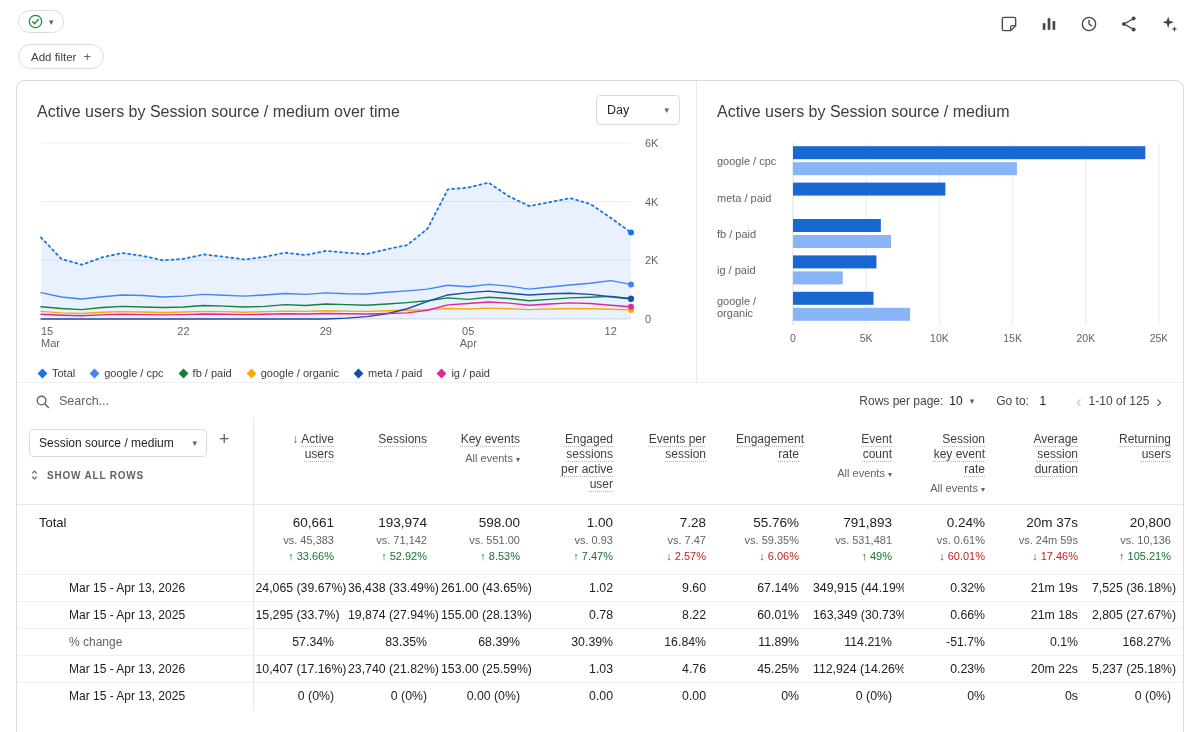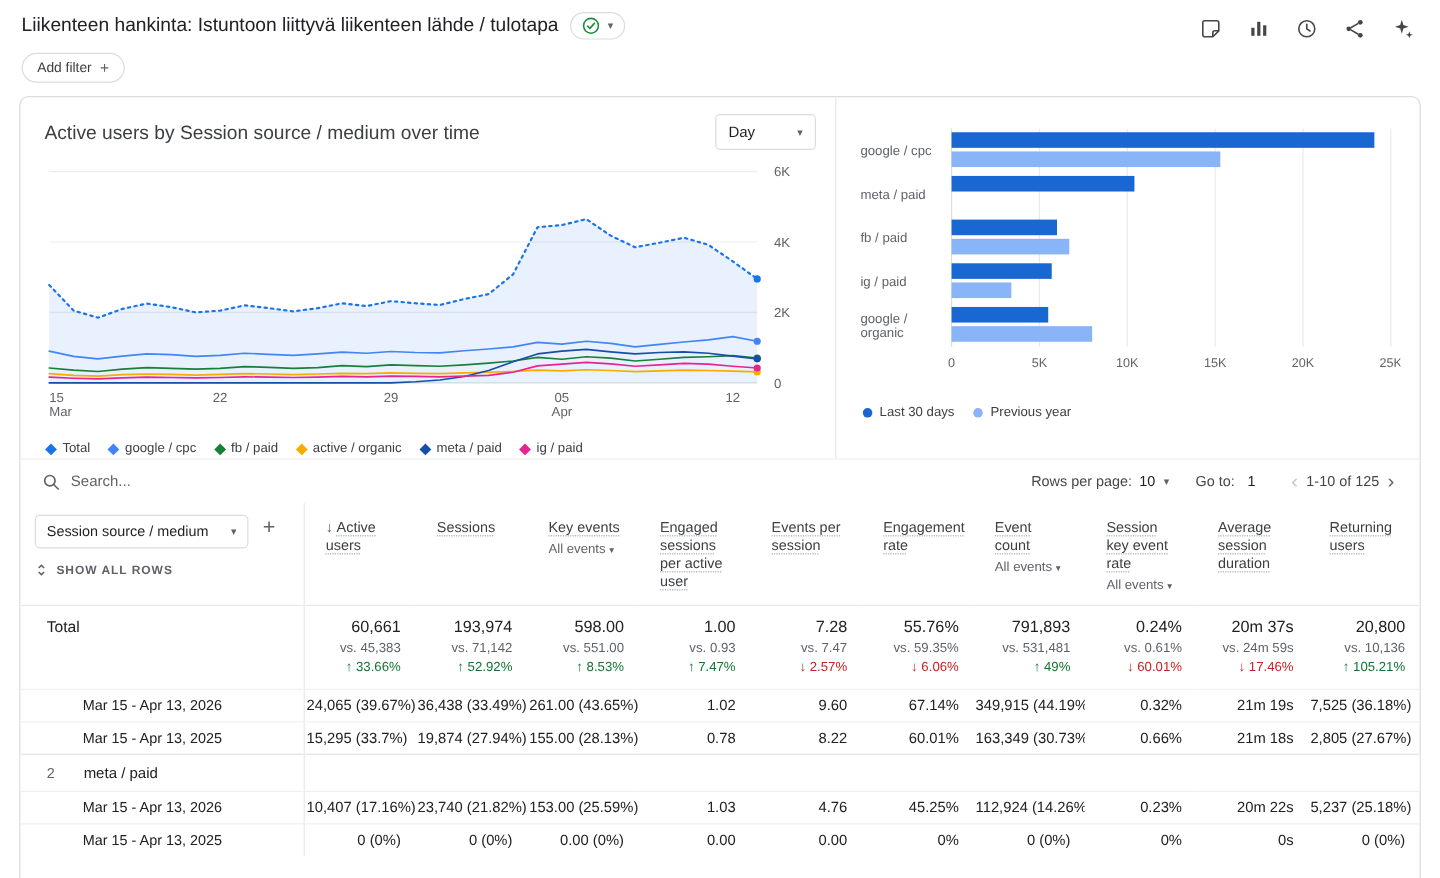--- a/index.html
+++ b/index.html
@@ -51,21 +51,21 @@
   table.report { width:100%; border-collapse:collapse; table-layout:fixed; }
   table.report td { vertical-align:top; }
   table.report tr > td:first-child { border-right:1px solid #e7e8eb; }
 
   td.dimcell { padding:10px 12px 8px 12px; }
   .dim-row { display:flex; align-items:flex-start; gap:12px; }
   .dim-select { display:inline-flex; align-items:center; justify-content:space-between; gap:10px; border:1px solid #dadce0; border-radius:4px; padding:6px 9px; font-size:12px; color:#1f1f1f; width:178px; cursor:pointer; }
   .plus-btn { color:#5f6368; font-size:18px; cursor:pointer; font-weight:400; }
   .show-all { display:flex; align-items:flex-end; gap:7px; margin-top:12px; font-size:10px; letter-spacing:.8px; color:#5f6368; cursor:pointer; font-weight:bold; }
 
-  td.mhead { padding:13px 12px 8px 18px; text-align:left; font-size:12px; color:#3c4043; line-height:1.25; cursor:pointer; }
+  td.mhead { padding:13px 12px 8px 18px; text-align:right; font-size:12px; color:#3c4043; line-height:1.25; cursor:pointer; }
   .mh-label { text-decoration:underline dotted; text-decoration-color:#b6b9be; text-underline-offset:3px; }
   .sortarrow { color:#5f6368; margin-right:3px; text-decoration:none; display:inline-block; }
   .mh-sub { margin-top:5px; font-size:11px; color:#5f6368; cursor:pointer; }
   .mh-sub .caret { font-size:8px; }
 
   tr.totalrow td { border-top:1px solid #e7e8eb; padding:10px 12px 12px 4px; }
   td.total-label { padding:10px 12px 12px 22px !important; font-size:13px; color:#202124; vertical-align:bottom; }
   .tval { font-size:13.5px; color:#202124; text-align:right; }
   .tvs { font-size:11px; color:#5f6368; text-align:right; margin-top:4px; }
   .tchg { font-size:11px; text-align:right; margin-top:4px; }
@@ -79,21 +79,20 @@
 
   tr.datarow td { border-top:1px solid #eef0f2; font-size:12.3px; text-align:right; padding:6px 12px 6px 2px; color:#202124; white-space:nowrap; overflow:hidden; }
   tr.datarow td.rlabel { text-align:left; padding-left:52px; font-size:12px; color:#202124; }
   tr.datarow.chgrow td.rlabel { color:#5f6368; }
 </style>
 </head>
 <body>
 
 <div class="page-header">
   <div class="title-wrap">
-    <h1 class="page-title">Liikenteen hankinta: Istuntoon liittyvä liikenteen lähde / tulotapa</h1>
     <span class="title-badge">
       <svg width="15" height="15" viewBox="0 0 16 16">
         <circle cx="8" cy="8" r="6.6" fill="none" stroke="#1e8e3e" stroke-width="1.4"></circle>
         <path d="M5 8.3l2 2 4-4.4" stroke="#1e8e3e" stroke-width="1.5" fill="none" stroke-linecap="round" stroke-linejoin="round"></path>
       </svg>
       <span class="caret">▾</span>
     </span>
   </div>
   <div class="hdr-icons">
     <span class="hicon">
@@ -188,34 +187,37 @@
           <span class="legend-item">
             <span class="diamond" style="background:#4285f4"></span>
             <span>google / cpc</span>
           </span>
           <span class="legend-item">
             <span class="diamond" style="background:#188038"></span>
             <span>fb / paid</span>
           </span>
           <span class="legend-item">
             <span class="diamond" style="background:#f9ab00"></span>
-            <span>active / organic</span>
+            <span>google / organic</span>
           </span>
           <span class="legend-item">
             <span class="diamond" style="background:#174ea6"></span>
             <span>meta / paid</span>
           </span>
           <span class="legend-item">
             <span class="diamond" style="background:#e52592"></span>
             <span>ig / paid</span>
           </span>
         </div>
     </div>
 
     <div class="chart-panel chart-right">
+      <div class="chart-head">
+        <div class="chart-title">Active users by Session source / medium</div>
+      </div>
       <svg width="450" height="228" style="margin-top:6px;">
           <line x1="76" x2="76" y1="6" y2="188" stroke="#dadce0" stroke-width="1"></line>
           <text x="76" y="205" font-size="10.5" fill="#5f6368" text-anchor="middle">0</text>
           <line x1="149.2" x2="149.2" y1="6" y2="188" stroke="#e8eaed" stroke-width="1"></line>
           <text x="149.2" y="205" font-size="10.5" fill="#5f6368" text-anchor="middle">5K</text>
           <line x1="222.4" x2="222.4" y1="6" y2="188" stroke="#e8eaed" stroke-width="1"></line>
           <text x="222.4" y="205" font-size="10.5" fill="#5f6368" text-anchor="middle">10K</text>
           <line x1="295.6" x2="295.6" y1="6" y2="188" stroke="#e8eaed" stroke-width="1"></line>
           <text x="295.6" y="205" font-size="10.5" fill="#5f6368" text-anchor="middle">15K</text>
           <line x1="368.8" x2="368.8" y1="6" y2="188" stroke="#e8eaed" stroke-width="1"></line>
@@ -231,30 +233,20 @@
           <rect x="76" y="82" width="87.84" height="13" fill="#1967d2"></rect>
           <rect x="76" y="98" width="98.088" height="13" fill="#8ab4f8"></rect>
           <text x="0" y="137.39999999999998" font-size="11" fill="#5f6368">ig / paid</text>
           <rect x="76" y="118.39999999999998" width="83.44799999999998" height="13" fill="#1967d2"></rect>
           <rect x="76" y="134.39999999999998" width="49.77600000000001" height="13" fill="#8ab4f8"></rect>
           <text x="0" y="167.79999999999998" font-size="11" fill="#5f6368">google /</text>
           <text x="0" y="179.79999999999998" font-size="11" fill="#5f6368">organic</text>
           <rect x="76" y="154.79999999999998" width="80.51999999999998" height="13" fill="#1967d2"></rect>
           <rect x="76" y="170.79999999999998" width="117.12" height="13" fill="#8ab4f8"></rect>
         </svg>
-      <div class="legend-row">
-          <span class="legend-item">
-            <span class="ldot" style="background:#1967d2"></span>
-            <span>Last 30 days</span>
-          </span>
-          <span class="legend-item">
-            <span class="ldot" style="background:#8ab4f8"></span>
-            <span>Previous year</span>
-          </span>
-        </div>
     </div>
   </div>
 
   <div class="table-toolbar">
     <div class="search-box">
       <svg width="15" height="15" viewBox="0 0 16 16" fill="none" stroke="#5f6368" stroke-width="1.5">
           <circle cx="7" cy="7" r="4.6"></circle>
           <path d="M10.6 10.6L14.4 14.4" stroke-linecap="round"></path>
         </svg>
       <input placeholder="Search..." style="">
@@ -388,32 +380,32 @@
           <td>19,874 (27.94%)</td>
           <td>155.00 (28.13%)</td>
           <td>0.78</td>
           <td>8.22</td>
           <td>60.01%</td>
           <td>163,349 (30.73%)</td>
           <td>0.66%</td>
           <td>21m 18s</td>
           <td>2,805 (27.67%)</td>
         </tr>
-        <tr class="grouprow">
-          <td><span class="gidx">2</span><span class="gtext">meta / paid</span></td>
-          <td></td>
-          <td></td>
-          <td></td>
-          <td></td>
-          <td></td>
-          <td></td>
-          <td></td>
-          <td></td>
-          <td></td>
-          <td></td>
+        <tr class="datarow chgrow">
+          <td class="rlabel">% change</td>
+          <td>57.34%</td>
+          <td>83.35%</td>
+          <td>68.39%</td>
+          <td>30.39%</td>
+          <td>16.84%</td>
+          <td>11.89%</td>
+          <td>114.21%</td>
+          <td>-51.7%</td>
+          <td>0.1%</td>
+          <td>168.27%</td>
         </tr>
         <tr class="datarow">
           <td class="rlabel">Mar 15 - Apr 13, 2026</td>
           <td>10,407 (17.16%)</td>
           <td>23,740 (21.82%)</td>
           <td>153.00 (25.59%)</td>
           <td>1.03</td>
           <td>4.76</td>
           <td>45.25%</td>
           <td>112,924 (14.26%)</td>

